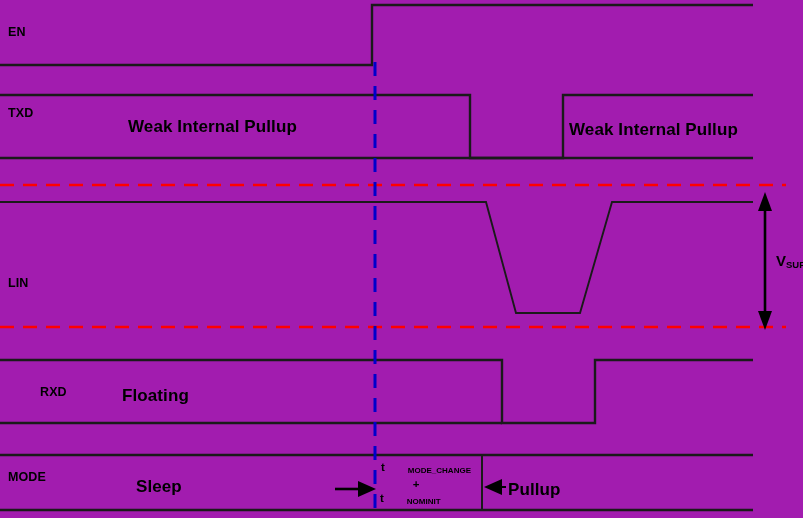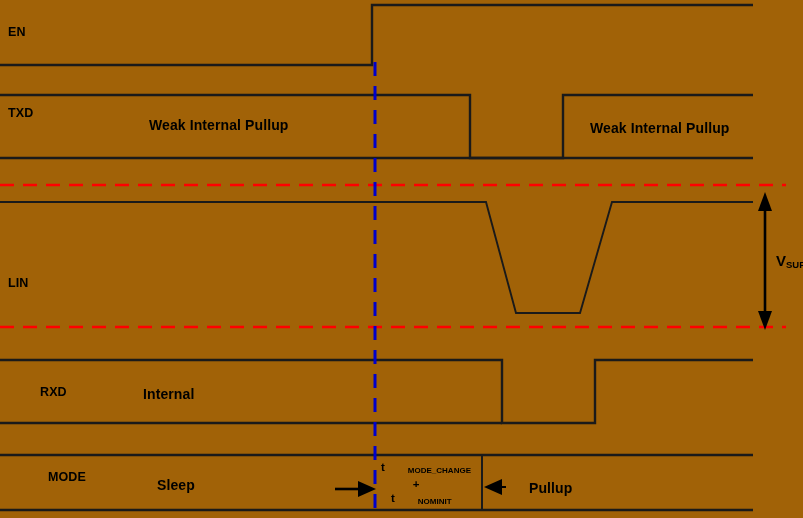--- a/index.html
+++ b/index.html
@@ -1,23 +1,23 @@
 <!DOCTYPE html>
 <html><head>
 <meta charset="utf-8">
 <style>
   html,body{margin:0;padding:0;background:#ffffff;}
   body{width:803px;height:518px;overflow:hidden;
        font-family:"Liberation Sans","DejaVu Sans",sans-serif;}
-  #stage{position:relative;width:803px;height:518px;background:#a16207;}
+  #stage{position:relative;width:803px;height:518px;background:#a21caf;}
   svg#diagram{position:absolute;left:0;top:0;width:803px;height:518px;}
   .lbl{position:absolute;font-size:12.5px;font-weight:bold;color:#000;
        white-space:nowrap;letter-spacing:.1px;}
   .lbl-sig{font-size:12.5px;}
-  .lbl-note{font-size:14px;margin-left:21px;}
+  .lbl-note{font-size:17px;}
   .vsup{position:absolute;font-size:15px;font-weight:bold;color:#000;white-space:nowrap;}
   .vsup sub{font-size:9.5px;font-weight:bold;vertical-align:baseline;position:relative;top:2px;}
   .tparam{position:absolute;font-size:11.5px;font-weight:bold;color:#000;
           white-space:nowrap;text-align:center;}
   .tparam sub{font-size:8px;font-weight:bold;vertical-align:baseline;position:relative;top:2px;padding-left:23px;}
   .plus{position:absolute;font-size:11.5px;font-weight:bold;color:#000;text-align:center;}
 </style>
 </head>
 <body>
 
@@ -53,33 +53,33 @@
 
     <line x1="499" y1="487" x2="503" y2="487" stroke="#000" stroke-width="2.0"></line>
     <line x1="496" y1="487" x2="506" y2="487" stroke="#000" stroke-width="2.0"></line>
     <polygon points="484,487 502,479 502,495" fill="#000"></polygon>
   </svg>
 
   <div class="lbl lbl-sig" style="left:8px; top:25px;">EN</div>
   <div class="lbl lbl-sig" style="left:8px; top:106px;">TXD</div>
   <div class="lbl lbl-sig" style="left:8px; top:258px;margin-top:18px;">LIN</div>
   <div class="lbl lbl-sig" style="left:8px; top:385px;padding-left:32px;">RXD</div>
-  <div class="lbl lbl-sig" style="left:8px; top:470px;margin-left:40px;">MODE</div>
+  <div class="lbl lbl-sig" style="left:8px; top:470px;">MODE</div>
 
   <div class="lbl lbl-note" style="left:128px; top:117px;">Weak Internal Pullup</div>
   <div class="lbl lbl-note" style="left:569px; top:120px;">Weak Internal Pullup</div>
-  <div class="lbl lbl-note" style="left:122px; top:386px;">Internal</div>
+  <div class="lbl lbl-note" style="left:122px; top:386px;">Floating</div>
   <div class="lbl lbl-note" style="left:136px; top:477px;">Sleep</div>
   <div class="lbl lbl-note" style="left:508px; top:480px;">Pullup</div>
 
   <div class="vsup" style="left:776px; top:252px;">
     <span>V</span><sub>SUP</sub>
   </div>
 
   <div class="tparam" style="left:381px; top:461px;">
     <span>t</span><sub>MODE_CHANGE</sub>
   </div>
   <div class="plus" style="left:406px; top:478px; width:20px;">+</div>
-  <div class="tparam" style="left:391px; top:492px;">
+  <div class="tparam" style="left:380px; top:492px;">
     <span>t</span><sub>NOMINIT</sub>
   </div>
 
 </div>
 
 </body></html>

